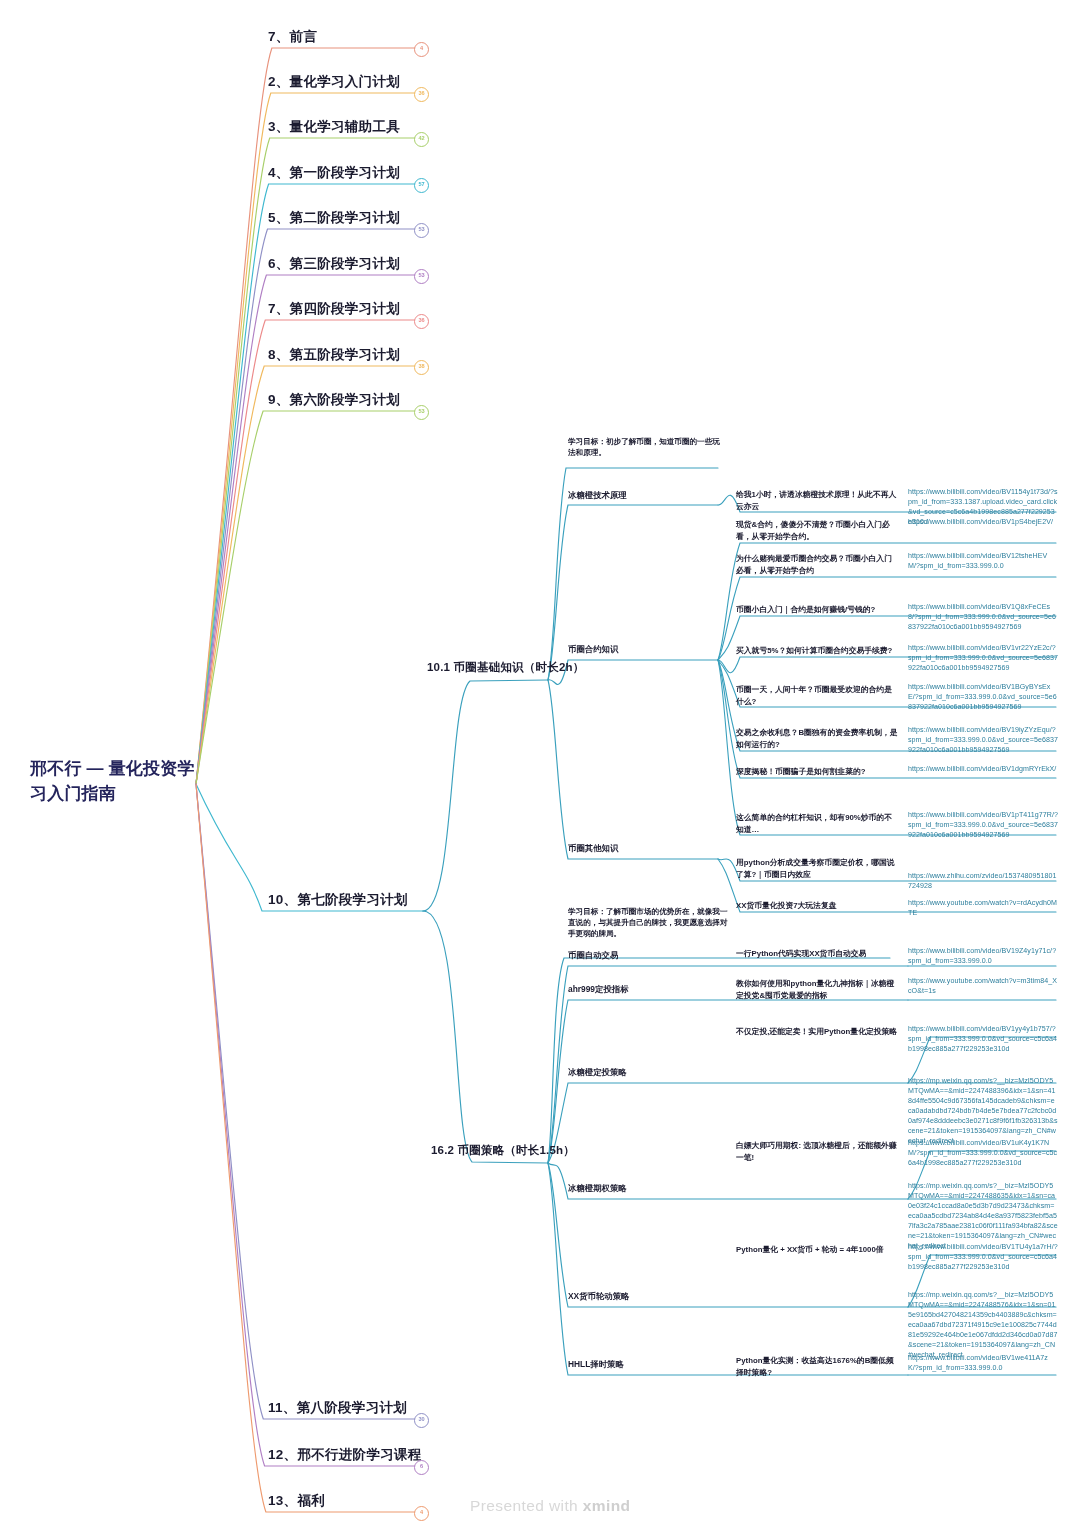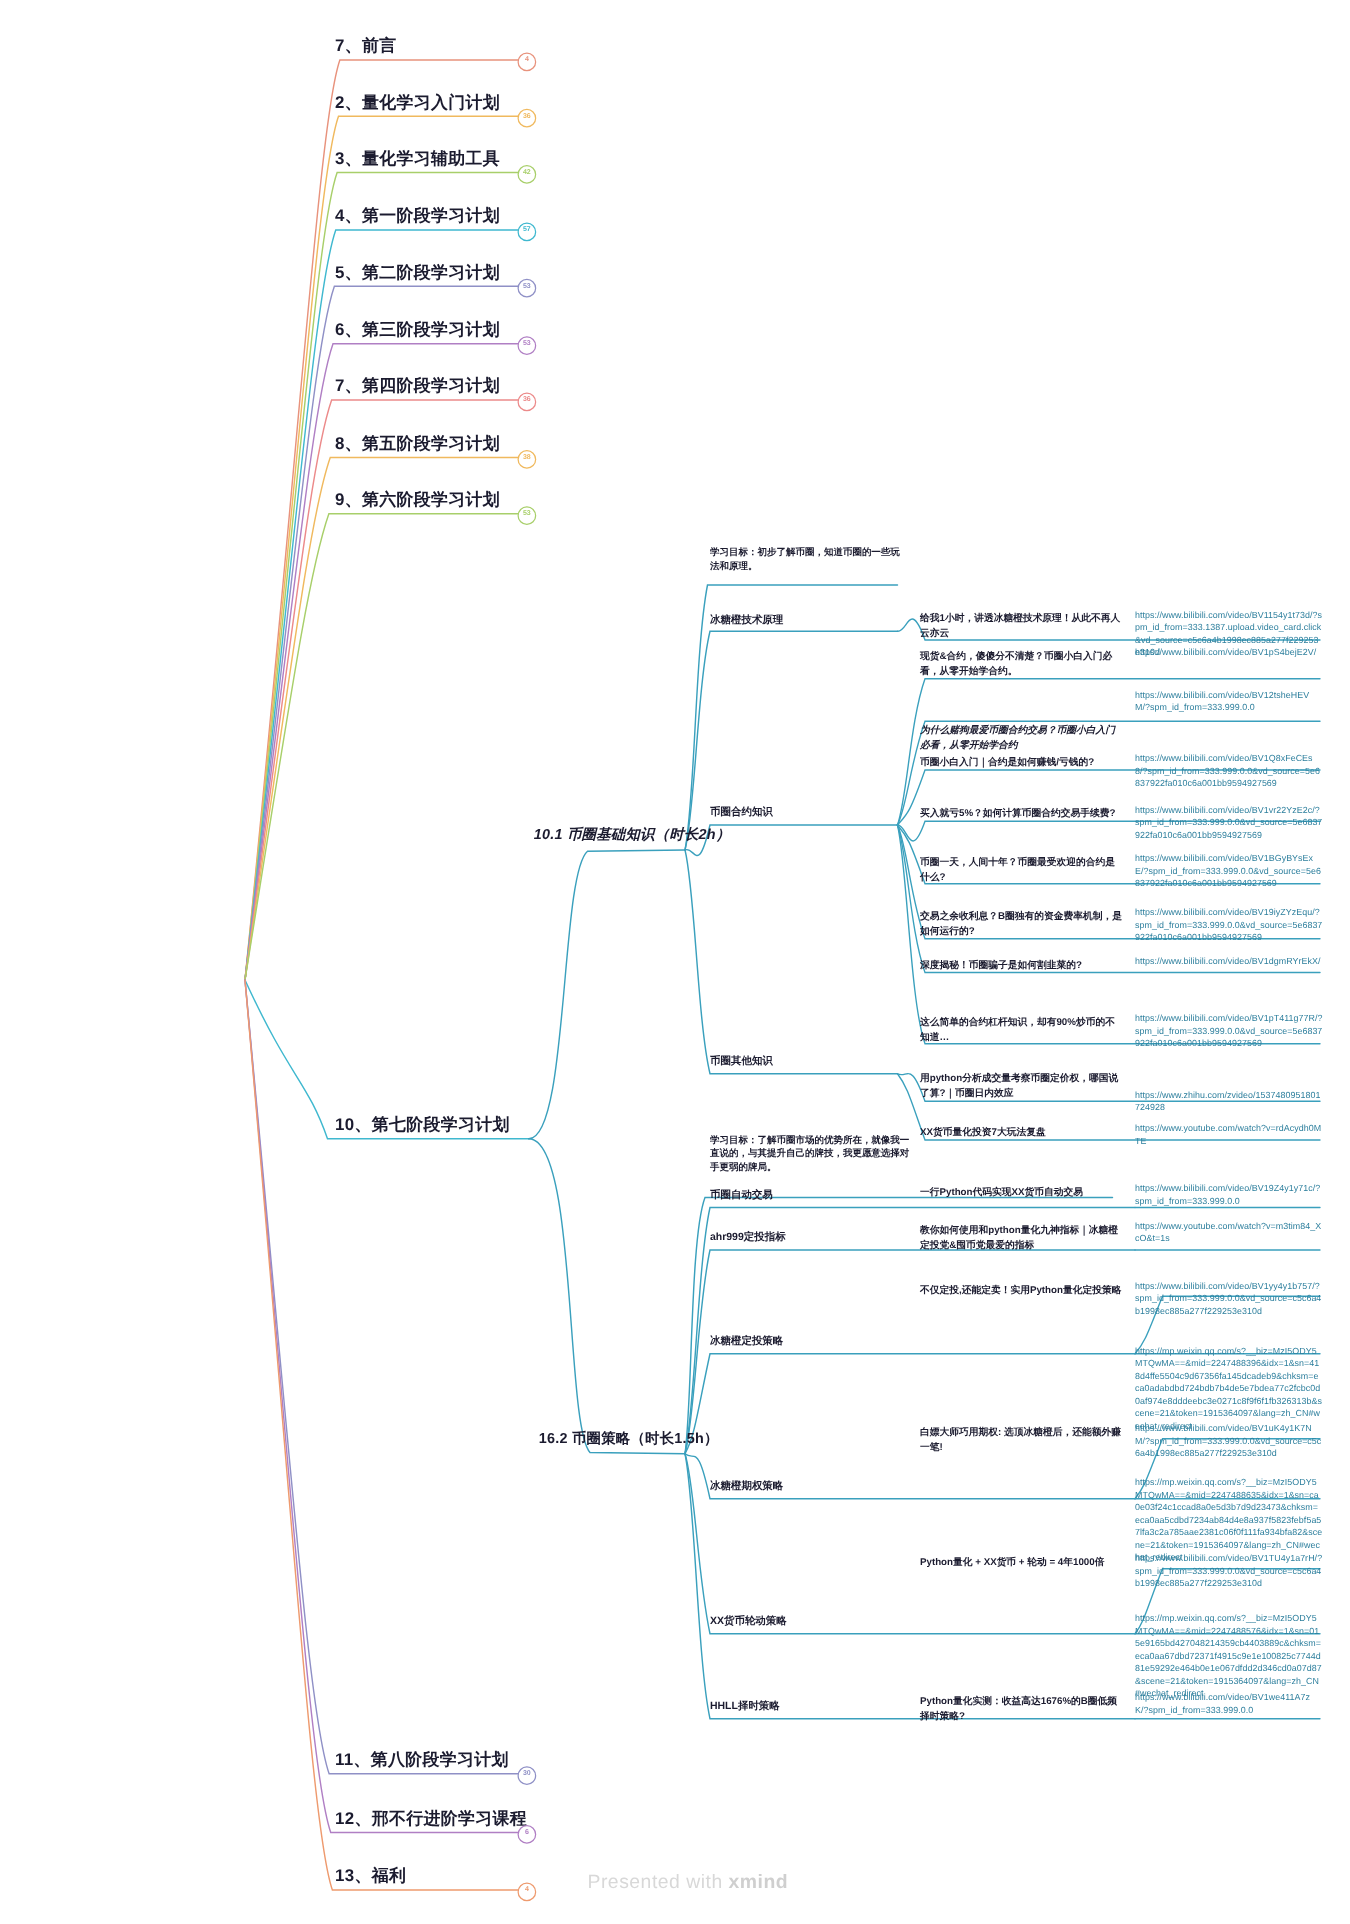--- a/index.html
+++ b/index.html
@@ -164,20 +164,21 @@
       <path d="M 908 1000 C 916 1000 918 1000 930 1000 L 1056 1000" fill="none" stroke="#3aa0bd" stroke-width="1.1" stroke-linecap="round"></path>
       <path d="M 908 1083 C 916 1073.8 918 1067 930 1037 L 1056 1037" fill="none" stroke="#3aa0bd" stroke-width="1.1" stroke-linecap="round"></path>
       <path d="M 908 1083 C 916 1083 918 1083 930 1083 L 1056 1083" fill="none" stroke="#3aa0bd" stroke-width="1.1" stroke-linecap="round"></path>
       <path d="M 908 1199 C 916 1189.4 918 1181 930 1151 L 1056 1151" fill="none" stroke="#3aa0bd" stroke-width="1.1" stroke-linecap="round"></path>
       <path d="M 908 1199 C 916 1199 918 1199 930 1199 L 1056 1199" fill="none" stroke="#3aa0bd" stroke-width="1.1" stroke-linecap="round"></path>
       <path d="M 908 1307 C 916 1296.6 918 1285 930 1255 L 1056 1255" fill="none" stroke="#3aa0bd" stroke-width="1.1" stroke-linecap="round"></path>
       <path d="M 908 1307 C 916 1307 918 1307 930 1307 L 1056 1307" fill="none" stroke="#3aa0bd" stroke-width="1.1" stroke-linecap="round"></path>
       <path d="M 908 1375 C 916 1375 918 1375 930 1375 L 1056 1375" fill="none" stroke="#3aa0bd" stroke-width="1.1" stroke-linecap="round"></path>
     </svg>
 
+  <div class="node root-node">邢不行 — 量化投资学习入门指南</div>
 
   <div id="l1-layer">
       <div class="node l1" style="left: 266px; top: 28px; width: 150px;">7、前言</div>
       <div class="badge" style="left: 414px; top: 41.5px; border-color: rgb(232, 146, 124); color: rgb(232, 146, 124);">4</div>
       <div class="node l1" style="left: 266px; top: 73px; width: 150px;">2、量化学习入门计划</div>
       <div class="badge" style="left: 414px; top: 86.5px; border-color: rgb(240, 185, 94); color: rgb(240, 185, 94);">36</div>
       <div class="node l1" style="left: 266px; top: 118px; width: 150px;">3、量化学习辅助工具</div>
       <div class="badge" style="left: 414px; top: 131.5px; border-color: rgb(168, 207, 106); color: rgb(168, 207, 106);">42</div>
       <div class="node l1" style="left: 266px; top: 164px; width: 150px;">4、第一阶段学习计划</div>
       <div class="badge" style="left: 414px; top: 177.5px; border-color: rgb(63, 184, 207); color: rgb(63, 184, 207);">57</div>
@@ -194,30 +195,30 @@
       <div class="node l1" style="left: 266px; top: 891px; width: 180px;">10、第七阶段学习计划</div>
       <div class="node l1" style="left: 266px; top: 1399px; width: 150px;">11、第八阶段学习计划</div>
       <div class="badge" style="left: 414px; top: 1412.5px; border-color: rgb(143, 144, 198); color: rgb(143, 144, 198);">30</div>
       <div class="node l1" style="left: 266px; top: 1446px; width: 150px;">12、邢不行进阶学习课程</div>
       <div class="badge" style="left: 414px; top: 1459.5px; border-color: rgb(176, 127, 196); color: rgb(176, 127, 196);">6</div>
       <div class="node l1" style="left: 266px; top: 1492px; width: 150px;">13、福利</div>
       <div class="badge" style="left: 414px; top: 1505.5px; border-color: rgb(238, 154, 110); color: rgb(238, 154, 110);">4</div>
     </div>
 
   <div id="s1-layer">
-      <div class="node l2" style="left: 427px; top: 660px; font-style: italic;">10.1 币圈基础知识（时长2h）</div>
+      <div class="node l2" style="left: 427px; top: 660px;">10.1 币圈基础知识（时长2h）</div>
       <div class="node goal" style="left: 568px; top: 436px; width: 152px;">学习目标：初步了解币圈，知道币圈的一些玩法和原理。</div>
       <div class="node l3" style="left: 568px; top: 490px;">冰糖橙技术原理</div>
       <div class="node l3" style="left: 568px; top: 644px;">币圈合约知识</div>
       <div class="node l3" style="left: 568px; top: 843px;">币圈其他知识</div>
       <div class="node l4" style="left: 736px; top: 489px; width: 162px;">给我1小时，讲透冰糖橙技术原理！从此不再人云亦云</div>
       <div class="node l5" style="left: 908px; top: 487px; width: 150px;">https://www.bilibili.com/video/BV1154y1t73d/?spm_id_from=333.1387.upload.video_card.click&amp;vd_source=c5c6a4b1998ec885a277f229253e310d</div>
       <div class="node l4" style="left: 736px; top: 519px; width: 162px;">现货&amp;合约，傻傻分不清楚？币圈小白入门必看，从零开始学合约。</div>
       <div class="node l5" style="left: 908px; top: 517px; width: 150px;">https://www.bilibili.com/video/BV1pS4bejE2V/</div>
-      <div class="node l4" style="left: 736px; top: 578px; width: 162px; font-style: italic;">为什么赌狗最爱币圈合约交易？币圈小白入门必看，从零开始学合约</div>
+      <div class="node l4" style="left: 736px; top: 553px; width: 162px;">为什么赌狗最爱币圈合约交易？币圈小白入门必看，从零开始学合约</div>
       <div class="node l5" style="left: 908px; top: 551px; width: 150px;">https://www.bilibili.com/video/BV12tsheHEVM/?spm_id_from=333.999.0.0</div>
       <div class="node l4" style="left: 736px; top: 604px; width: 162px;">币圈小白入门｜合约是如何赚钱/亏钱的?</div>
       <div class="node l5" style="left: 908px; top: 602px; width: 150px;">https://www.bilibili.com/video/BV1Q8xFeCEs8/?spm_id_from=333.999.0.0&amp;vd_source=5e6837922fa010c6a001bb9594927569</div>
       <div class="node l4" style="left: 736px; top: 645px; width: 162px;">买入就亏5%？如何计算币圈合约交易手续费?</div>
       <div class="node l5" style="left: 908px; top: 643px; width: 150px;">https://www.bilibili.com/video/BV1vr22YzE2c/?spm_id_from=333.999.0.0&amp;vd_source=5e6837922fa010c6a001bb9594927569</div>
       <div class="node l4" style="left: 736px; top: 684px; width: 162px;">币圈一天，人间十年？币圈最受欢迎的合约是什么?</div>
       <div class="node l5" style="left: 908px; top: 682px; width: 150px;">https://www.bilibili.com/video/BV1BGyBYsExE/?spm_id_from=333.999.0.0&amp;vd_source=5e6837922fa010c6a001bb9594927569</div>
       <div class="node l4" style="left: 736px; top: 727px; width: 162px;">交易之余收利息？B圈独有的资金费率机制，是如何运行的?</div>
       <div class="node l5" style="left: 908px; top: 725px; width: 150px;">https://www.bilibili.com/video/BV19iyZYzEqu/?spm_id_from=333.999.0.0&amp;vd_source=5e6837922fa010c6a001bb9594927569</div>
       <div class="node l4" style="left: 736px; top: 766px; width: 162px;">深度揭秘！币圈骗子是如何割韭菜的?</div>

